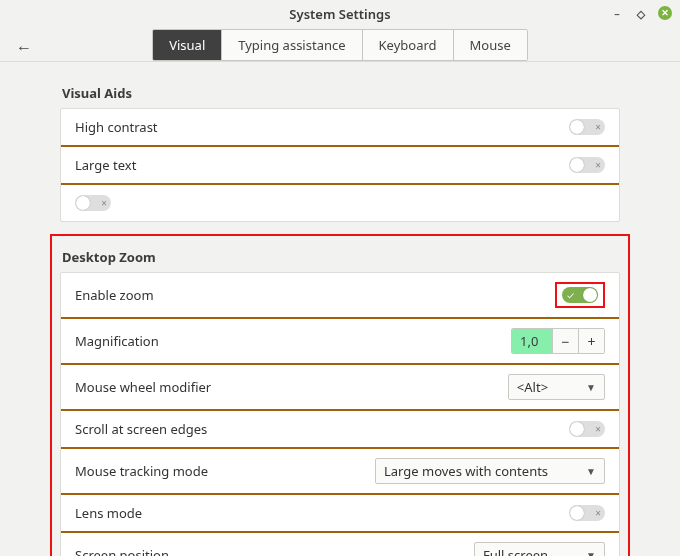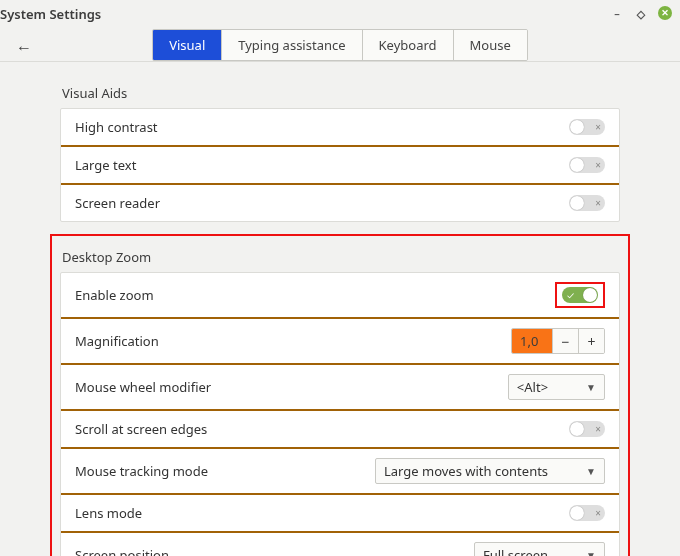--- a/index.html
+++ b/index.html
@@ -6,21 +6,21 @@
   body {
     width: 680px; height: 556px;
     font-family: -apple-system, "Segoe UI", "Noto Sans", Ubuntu, sans-serif;
     font-size: 13px;
     background: #f2f2f0;
     color: #3c3c3c;
     overflow: hidden;
   }
   .titlebar {
     height: 28px;
-    display: flex; align-items: center; 
+    display: flex; align-items: center; justify-content: center;
     position: relative;
     font-weight: 600;
     font-size: 13px;
   }
   .win-controls {
     position: absolute; right: 8px; top: 6px;
     display: flex; gap: 10px; align-items: center;
   }
   .win-btn { width: 14px; height: 14px; display:flex; align-items:center; justify-content:center; font-size:11px; color:#555; }
   .win-close {
@@ -46,26 +46,26 @@
     display:flex; border:1px solid #c8c8c3; border-radius:2px; overflow:hidden;
     background:#fafaf8;
   }
   .tab {
     padding: 6px 16px;
     border-right:1px solid #c8c8c3;
     font-size:13px; color:#444;
     background:#fafaf8;
   }
   .tab:last-child { border-right:none; }
-  .tab.active { background:#1d4ed8; color:#fff; }
+  .tab.active { background:#404040; color:#fff; }
   .content {
     padding: 16px 60px 0 60px;
   }
   .section-title {
-    font-weight:400; font-size:13px;
+    font-weight:700; font-size:13px;
     margin: 6px 0 6px 2px;
     color:#3c3c3c;
   }
   .panel {
     background:#fff;
     border:1px solid #dcdcd8;
     border-radius:2px;
     margin-bottom:14px;
   }
   .row {
@@ -108,21 +108,21 @@
     position:absolute; left:5px; top:1px; font-size:10px; color:#fff;
   }
   .toggle-highlight {
     border:2px solid #e11; padding:3px 5px; display:inline-flex;
   }
   
   .spin {
     display:flex; border:1px solid #c9c9c4; border-radius:2px; overflow:hidden;
     height:26px;
   }
-  .spin-val { width:40px; display:flex; align-items:center; padding-left:8px; background:#f97316; }
+  .spin-val { width:40px; display:flex; align-items:center; padding-left:8px; background:#86efac; }
   .spin-btn { width:26px; display:flex; align-items:center; justify-content:center; border-left:1px solid #c9c9c4; background:#fafaf8; font-size:14px; }
   
   .combo {
     display:flex; align-items:center; justify-content:space-between;
     height:26px; border:1px solid #c9c9c4; border-radius:2px;
     background:#fafaf8; padding:0 8px; gap:32px;
     font-size:13px; color:#333;
   }
   .combo .caret { font-size:10px; color:#555; margin-left:6px; }
 </style>
@@ -160,21 +160,20 @@
           <span class="x">×</span>
         </div>
     </div>
     <div class="row">
       <span class="row-label">Large text</span>
       <div class="toggle-off">
           <span class="x">×</span>
         </div>
     </div>
     <div class="row">
-      <span class="row-label">Screen reader</span>
       <div class="toggle-off">
           <span class="x">×</span>
         </div>
     </div>
   </div>
 
   <div class="highlight-wrap">
     <div class="section-title">Desktop Zoom</div>
     <div class="panel">
 

